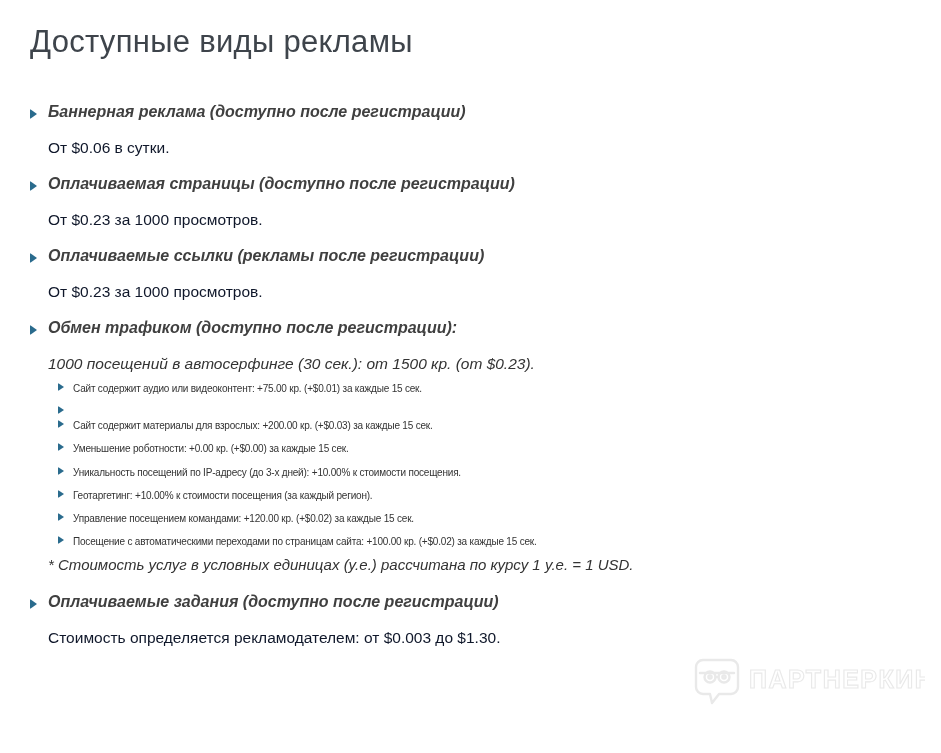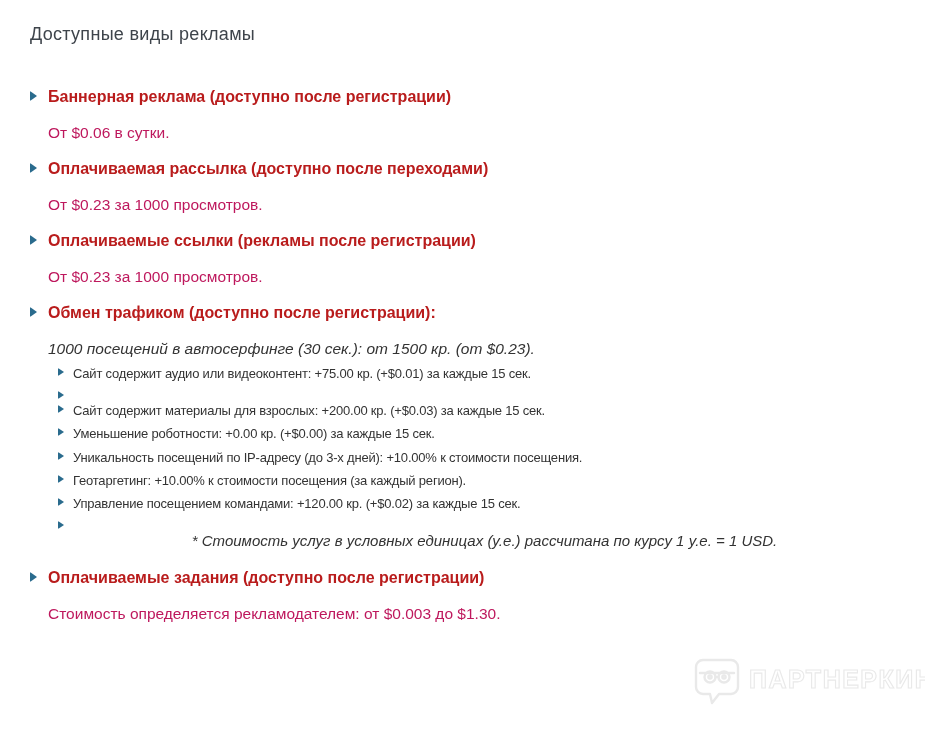--- a/index.html
+++ b/index.html
@@ -7,42 +7,43 @@
     width: 941px; height: 753px;
     background: #ffffff;
     font-family: "Liberation Sans", "DejaVu Sans", sans-serif;
     color: #333333;
     position: relative;
     overflow: hidden;
   }
   .content { padding: 24px 20px 0 30px; }
 
   .page-title {
-    font-size: 18px;
+    font-size: 31px;
     font-weight: normal;
     color: #3e444b;
     margin: 0 0 42px 0;
     letter-spacing: 0.3px;
   }
 
   .section { margin-bottom: 16px; }
 
   .section-heading {
     display: flex;
-    align-items: flex-start;
+    align-items: center;
     font-weight: bold;
+    font-style: italic;
     font-size: 16px;
-    color: #b91c1c;
+    color: #404040;
     line-height: 20px;
     margin-bottom: 16px;
   }
   .section-desc {
     font-size: 15.5px;
     line-height: 20px;
-    color: #be185d;
+    color: #0f172a;
     margin: 0 0 0 18px;
   }
 
   .arrow {
     width: 0; height: 0;
     border-left: 7px solid #2a6b8d;
     border-top: 5px solid transparent;
     border-bottom: 5px solid transparent;
     border-radius: 1px;
     margin: 4px 11px 0 0;
@@ -62,32 +63,31 @@
     font-style: italic;
   }
   .sub-list {
     list-style: none;
     margin: 0 0 0 28px;
     padding: 0;
   }
   .sub-list li {
     display: flex;
     align-items: flex-start;
-    font-size: 13px;
+    font-size: 10px;
     line-height: 23.2px;
     color: #333333;
     letter-spacing: -0.2px;
   }
   .footnotes {
     margin: 1px 0 0 18px;
     font-style: italic;
     font-size: 15px;
     line-height: 22px;
     color: #333333;
-    text-align: center;
   }
 
   .watermark {
     position: absolute;
     right: 16px;
     bottom: 46px;
     width: 232px;
     height: 50px;
   }
 </style>
@@ -102,21 +102,21 @@
     <div class="section-heading">
       <span class="arrow"></span>
       <span>Баннерная реклама (доступно после регистрации)</span>
     </div>
     <p class="section-desc">От $0.06 в сутки.</p>
   </div>
 
   <div class="section">
     <div class="section-heading">
       <span class="arrow"></span>
-      <span>Оплачиваемая рассылка (доступно после переходами)</span>
+      <span>Оплачиваемая страницы (доступно после регистрации)</span>
     </div>
     <p class="section-desc">От $0.23 за 1000 просмотров.</p>
   </div>
 
   <div class="section">
     <div class="section-heading">
       <span class="arrow"></span>
       <span>Оплачиваемые ссылки (рекламы после регистрации)</span>
     </div>
     <p class="section-desc">От $0.23 за 1000 просмотров.</p>
@@ -151,20 +151,21 @@
       <li>
         <span class="arrow"></span>
         <span>Геотаргетинг: +10.00% к стоимости посещения (за каждый регион).</span>
       </li>
       <li>
         <span class="arrow"></span>
         <span>Управление посещением командами: +120.00 кр. (+$0.02) за каждые 15 сек.</span>
       </li>
       <li>
         <span class="arrow"></span>
+        <span>Посещение с автоматическими переходами по страницам сайта: +100.00 кр. (+$0.02) за каждые 15 сек.</span>
       </li>
     </ul>
     <div class="footnotes">
       <div>* Стоимость услуг в условных единицах (у.е.) рассчитана по курсу 1 у.е. = 1 USD.</div>
     </div>
   </div>
 
   <div class="section">
     <div class="section-heading">
       <span class="arrow"></span>

